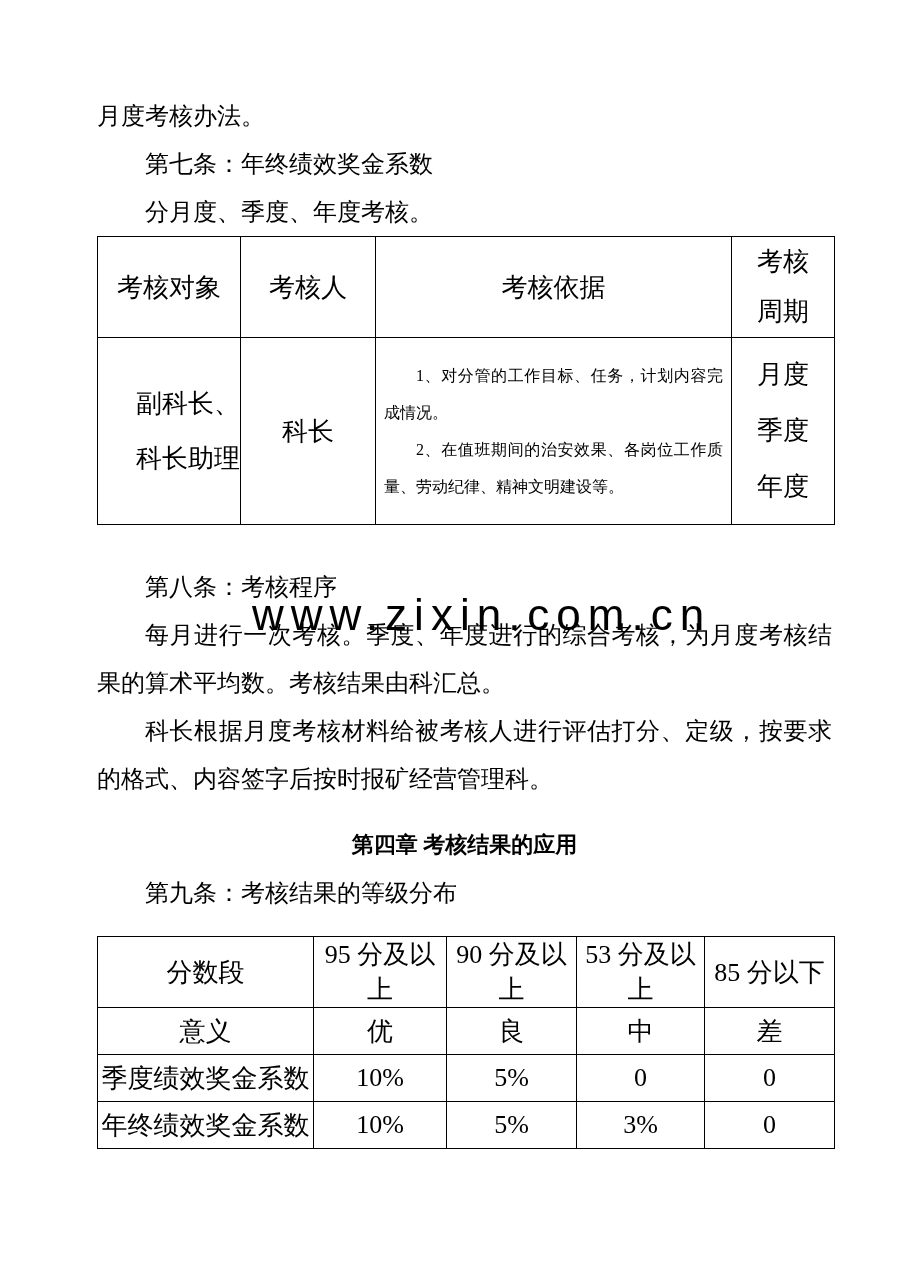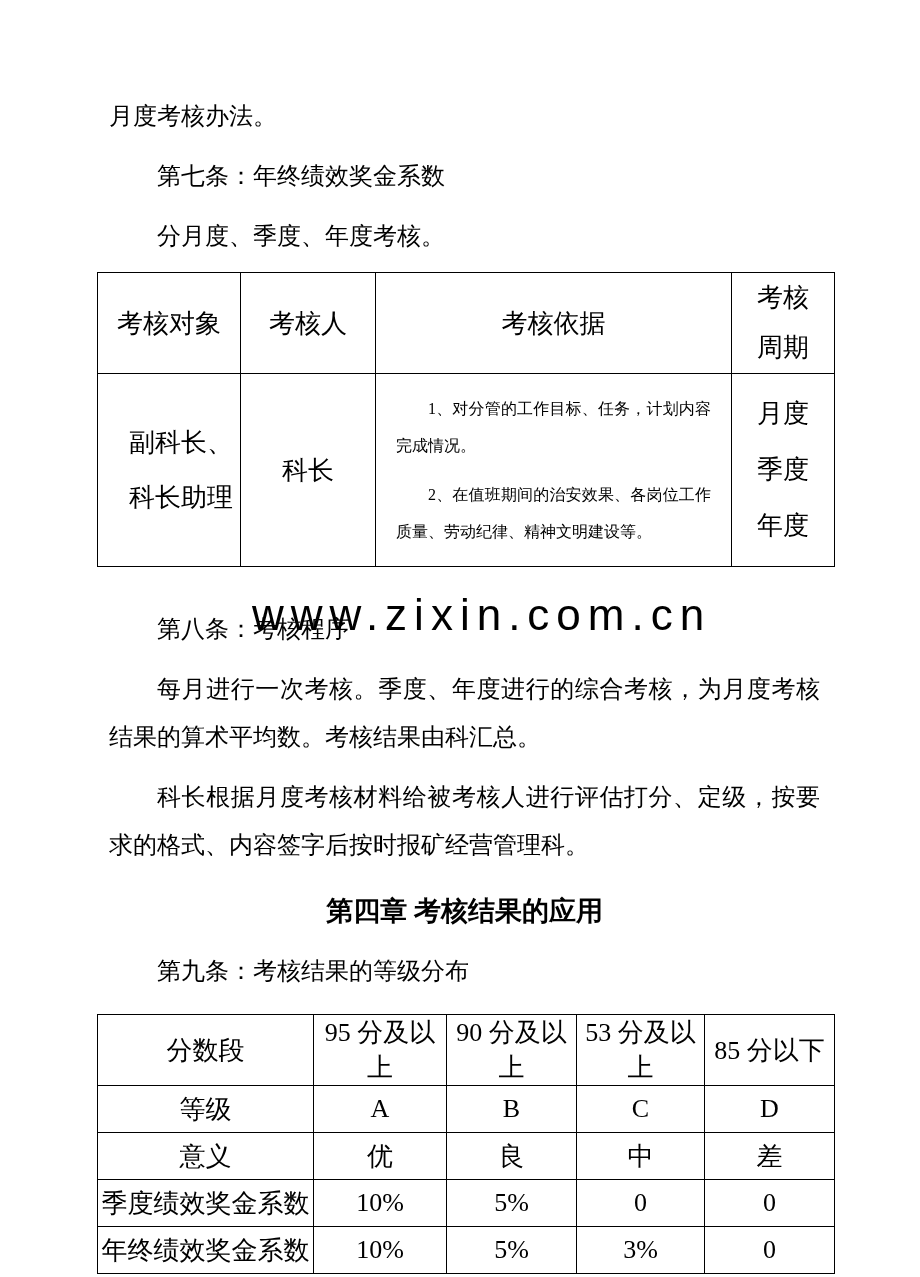--- a/index.html
+++ b/index.html
@@ -21,37 +21,37 @@
     color:#000000;
     z-index:0;
     user-select:none;
     white-space:nowrap;
   }
   .content{
     position:relative;
     z-index:1;
     padding:0 88px 0 97px; 
   }
-  p{margin:12px;}
+  p{margin:0;}
   .line{
     font-size:24px;
     line-height:48px;
   }
   .mt-first{margin-top:92px;}
   .indent{text-indent:2em;}
   .para{
     font-size:24px;
     line-height:48px;
     text-indent:2em;
     text-align:justify;
   }
   .mt-art8{margin-top:38px;}
   .chapter-title{
     margin-top:18px;
-    font-size:27px;
+    font-size:22px;
     font-weight:bold;
     line-height:48px;
     text-align:center;
     text-indent:0;
   }
   
   table{
     border-collapse:collapse;
     table-layout:fixed;
     width:737px;
@@ -66,21 +66,21 @@
     overflow:hidden;
   }
   .t1{margin-top:0;}
   .t1 .head-row td{height:92px;}
   .t1 .body-row td{height:178px;}
   .cycle-head span{
     display:inline-block;
     width:2.2em;
     line-height:50px;
   }
-  .target-cell{text-align:center;padding-left:24px;}
+  .target-cell{text-align:right;padding-left:24px;}
   .target-cell div{line-height:55px;}
   .basis-cell{text-align:left;vertical-align:middle;padding:4px 8px;}
   .basis-cell p{
     font-size:16px;
     line-height:37px;
     text-indent:2em;
     text-align:justify;
   }
   .cycle-cell div{line-height:56px;}
   .t2{margin-top:19px;}
@@ -150,27 +150,20 @@
       </colgroup>
       <tbody>
         <tr>
           <td>分数段</td>
           <td class="latin">95 分及以上</td>
           <td class="latin">90 分及以上</td>
           <td class="latin">53 分及以上</td>
           <td class="latin">85 分以下</td>
         </tr>
         <tr>
-          <td>等级</td>
-          <td class="latin">A</td>
-          <td class="latin">B</td>
-          <td class="latin">C</td>
-          <td class="latin">D</td>
-        </tr>
-        <tr>
           <td>意义</td>
           <td>优</td>
           <td>良</td>
           <td>中</td>
           <td>差</td>
         </tr>
         <tr>
           <td>季度绩效奖金系数</td>
           <td class="latin">10%</td>
           <td class="latin">5%</td>

